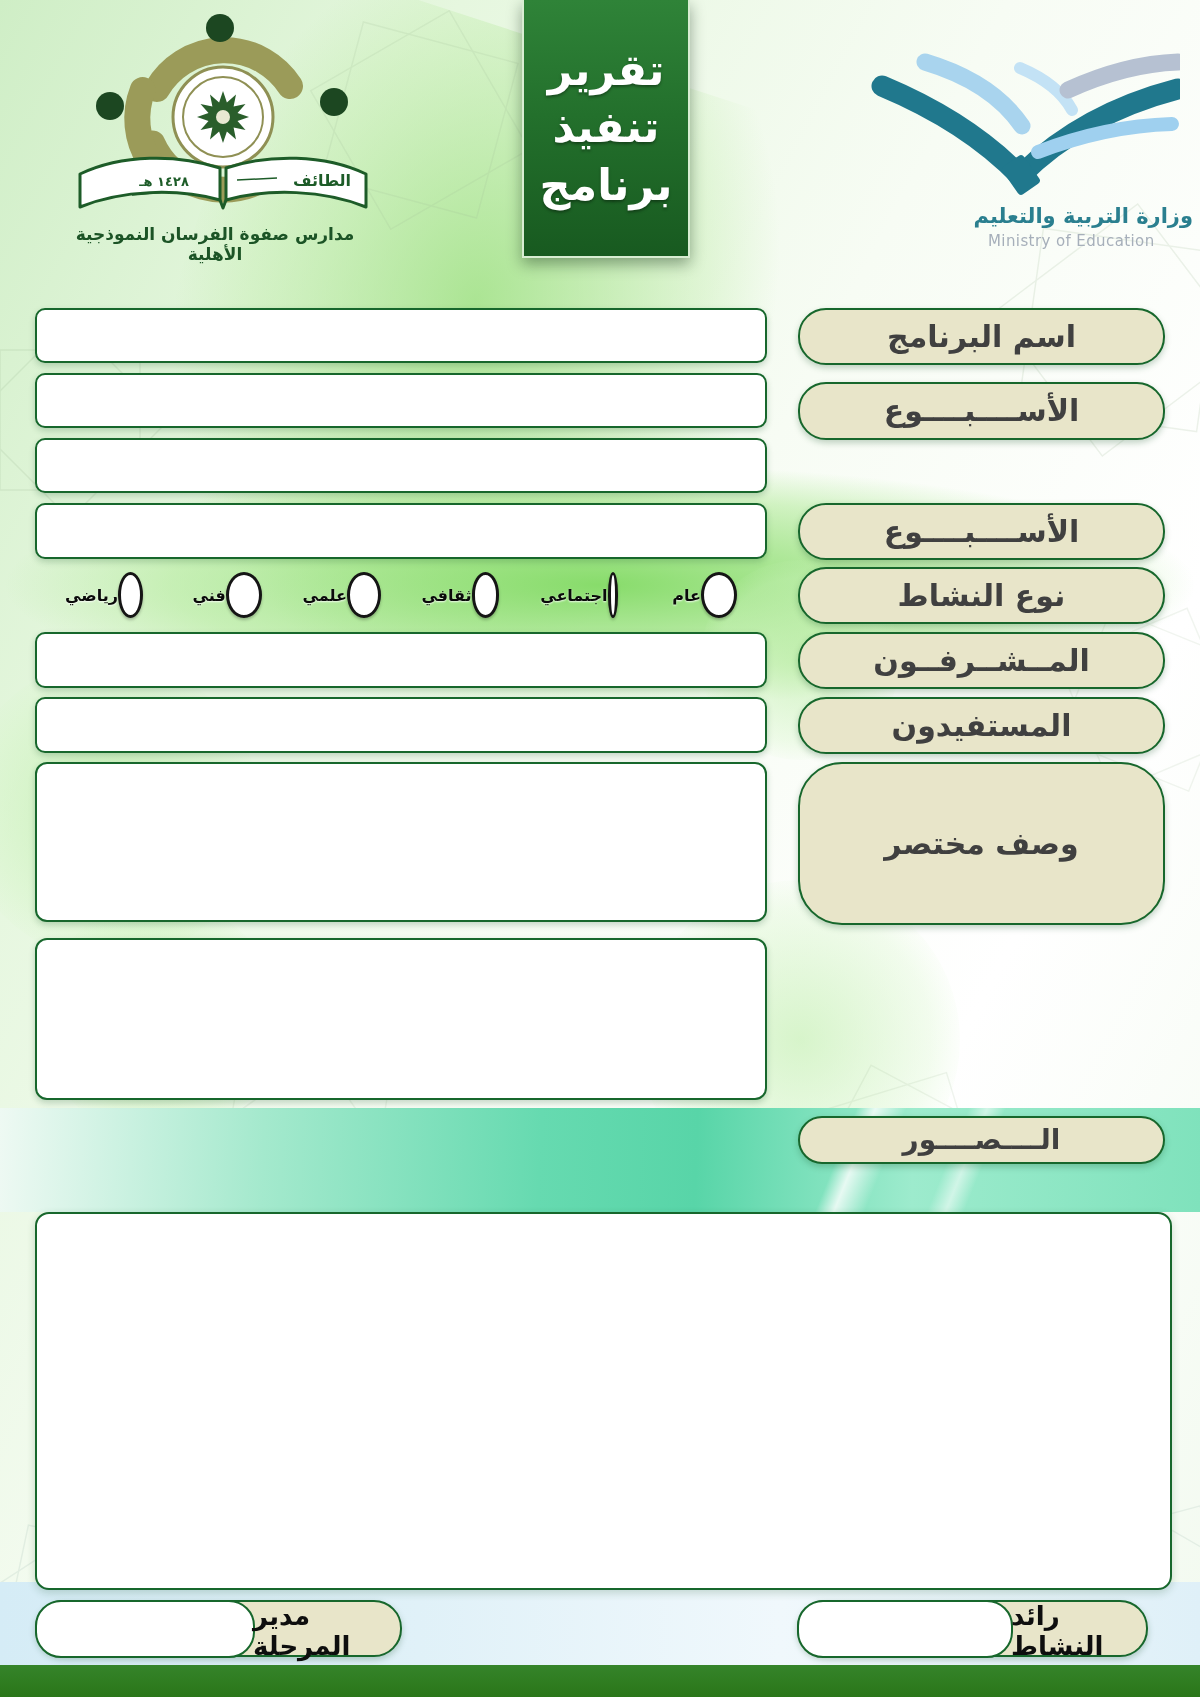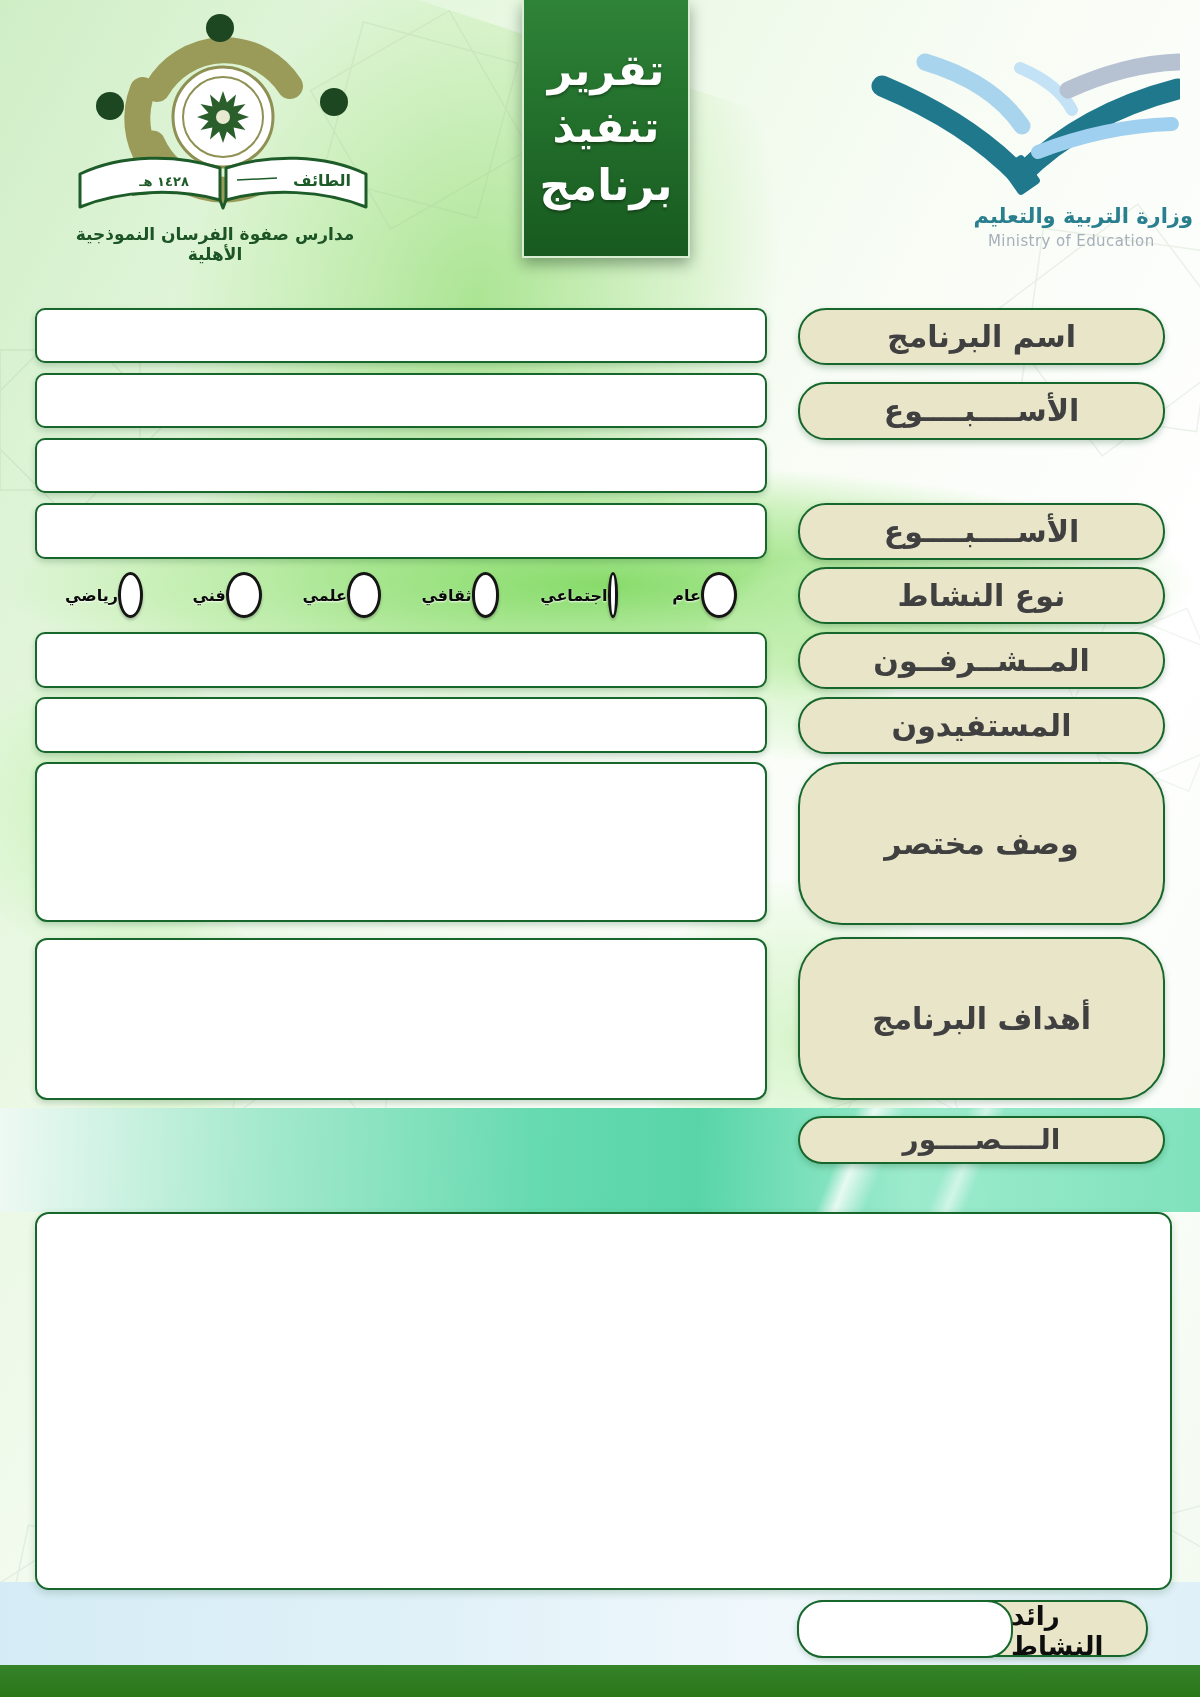--- a/index.html
+++ b/index.html
@@ -187,21 +187,20 @@
 
   <div class="pill p1">اسم البرنامج</div>
   <div class="pill p2">الأســــبــــوع</div>
   <div class="pill p4">الأســــبــــوع</div>
   <div class="pill p5">نوع النشاط</div>
   <div class="pill p6">المــشــرفــون</div>
   <div class="pill p7">المستفيدون</div>
   <div class="pill p8">
     <div>وصف مختصر</div>
   </div>
-  <div class="pill p9">أهداف البرنامج</div>
   <div class="pill p10">الــــصــــور</div>
 
   <input class="box b1" type="text" style="">
   <input class="box b2" type="text" style="">
   <input class="box b3" type="text" style="">
   <input class="box b4" type="text" style="">
   <input class="box b6" type="text" style="">
   <input class="box b7" type="text" style="">
   <textarea class="box b8" style=""></textarea>
   <textarea class="box b9" style=""></textarea>
@@ -228,20 +227,24 @@
       <span class="radio-label">فني</span>
     </div>
     <div class="radio-opt">
       <span class="radio-circle"></span>
       <span class="radio-label">رياضي</span>
     </div>
   </div>
 
   <div class="photos"></div>
 
+  <div class="foot foot-left">
+    <input class="foot-input fi-left" type="text" style="">
+    <div class="foot-label fl-left">مدير المرحلة</div>
+  </div>
   <div class="foot foot-right">
     <input class="foot-input fi-right" type="text" style="">
     <div class="foot-label fl-right">رائد النشاط</div>
   </div>
 
   <div class="bottom-bar"></div>
 
 </div>
 
 </body></html>

